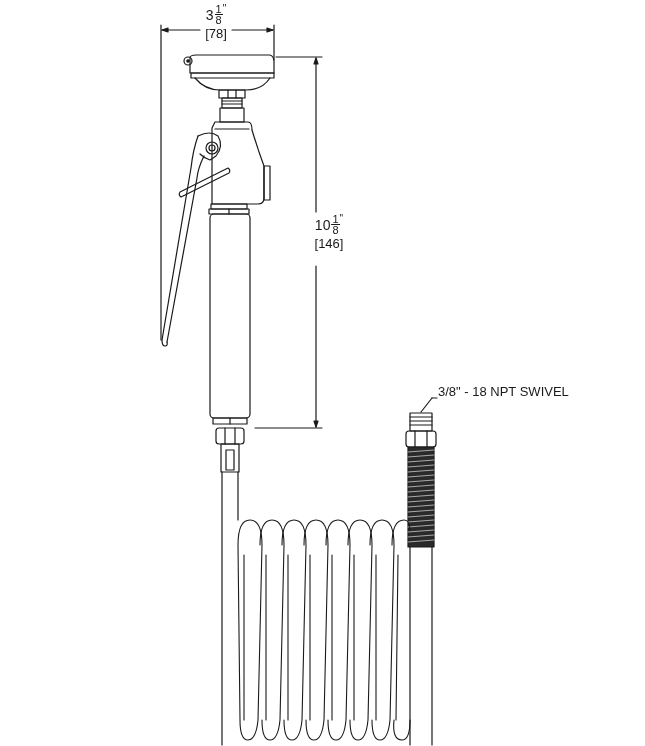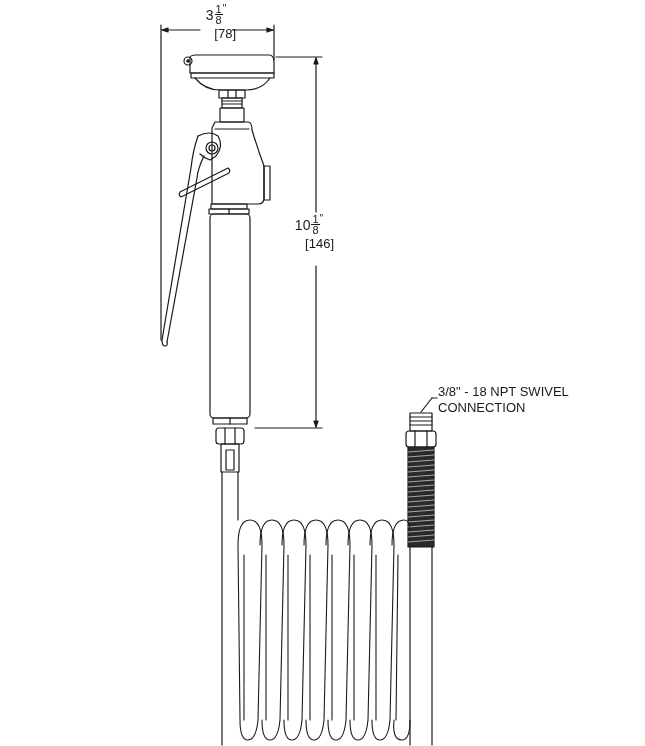--- a/index.html
+++ b/index.html
@@ -9,21 +9,21 @@
     svg { position: absolute; left: 0; top: 0; }
     .lbl { position: absolute; color: #1a1a1a; font-family: "Liberation Sans", sans-serif;
            font-size: 13px; line-height: 1; white-space: nowrap; }
     .dim { text-align: center; }
     .frac { display: inline-block; vertical-align: middle; text-align: center;
             font-size: 11px; line-height: 10px; margin-left: 1px; }
     .frac .num { display: block; border-bottom: 1px solid #1a1a1a; padding: 0 1px; }
     .frac .den { display: block; }
     .whole { font-size: 14px; vertical-align: middle; }
     .inch { font-size: 10px; vertical-align: top; }
-    .mm { display: block; font-size: 13px; margin-top: 2px; text-align: right; }
+    .mm { display: block; font-size: 13px; margin-top: 2px; }
     .callout { font-size: 13px; line-height: 16px; }
   </style>
 </head>
 <body>
 
 <div class="canvas">
 
   <svg width="645" height="746" viewBox="0 0 645 746" fill="none" stroke="#1a1a1a" stroke-width="1.2" stroke-linejoin="round" stroke-linecap="round">
 
     <g>
@@ -168,22 +168,21 @@
       <line x1="376" y1="555" x2="376" y2="720"></line>
       <line x1="398" y1="555" x2="396" y2="720"></line>
     </g>
   </svg>
 
   <div class="lbl dim" style="left:196px; top:4px; width:40px;">
     <span class="whole">3</span><span class="frac"><span class="num">1</span><span class="den">8</span></span><span class="inch">"</span>
     <span class="mm">[78]</span>
   </div>
 
-  <div class="lbl dim" style="left:284px; top:214px; width:50px;">
+  <div class="lbl dim" style="left:304px; top:214px; width:50px;">
     <span class="whole">10</span><span class="frac"><span class="num">1</span><span class="den">8</span></span><span class="inch">"</span>
     <span class="mm">[146]</span>
   </div>
 
   <div class="lbl callout" style="left:438px; top:384px;">
     <div>3/8" - 18 NPT SWIVEL</div>
-    <div>CONNECTION</div>
   </div>
 </div>
 
 </body></html>

